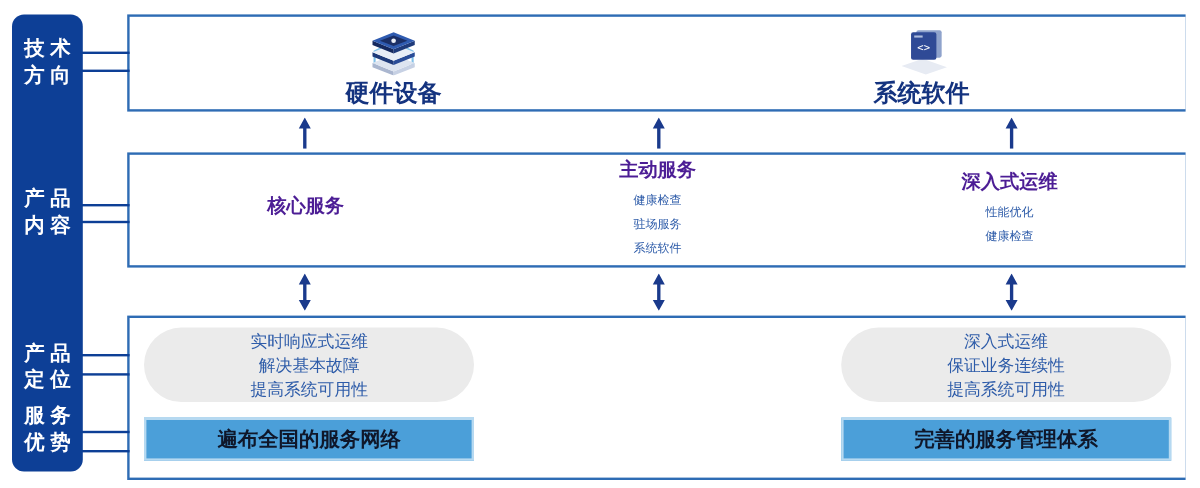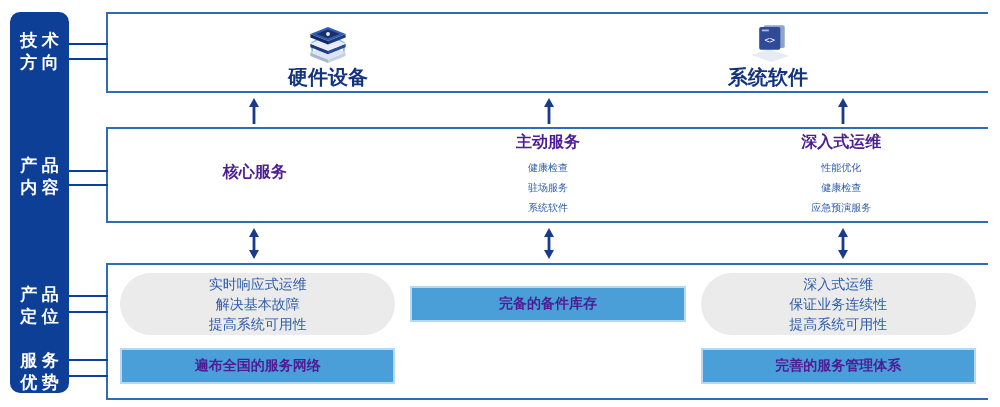--- a/index.html
+++ b/index.html
@@ -27,37 +27,37 @@
 
   .mid-col { flex:1; display:flex; flex-direction:column; align-items:center; justify-content:center; }
   .mid-title { font-size:16px; font-weight:bold; color:#4c1d95; margin-bottom:5px; }
   .mid-item { font-size:10px; color:#2e5ca9; line-height:20px; }
 
   .bottom-col { flex:1; display:flex; flex-direction:column; }
   .gray-panel { height:62px; background:#ebebeb; display:flex; align-items:center; justify-content:center;
                 text-align:center; font-size:14px; color:#2e5ca9; line-height:20px; white-space:pre-line;border-radius:31px; }
   .banner { margin-top:13px; height:36px; background:#4b9fd9; border:2px solid #b6d9f1;
             display:flex; align-items:center; justify-content:center;
-            color:#4c1d95; font-weight:bold; font-size:14px; }
+            color:#0f172a; font-weight:bold; font-size:17px; }
 
   .arrow { position:absolute; z-index:1; }
 </style>
 </head>
 <body>
 
 <div class="canvas">
 
   <div class="sidebar">
     <div class="side-label" style="top:18px">技 术
 方 向</div>
     <div class="side-label" style="top:143px">产 品
 内 容</div>
     <div class="side-label" style="top:272px">产 品
 定 位</div>
-    <div class="side-label" style="top:338px">服 务
+    <div class="side-label" style="top:324px">服 务
 优 势</div>
   </div>
 
   <div class="conn" style="top:43px"></div>
   <div class="conn" style="top:58px"></div>
   <div class="conn" style="top:170px"></div>
   <div class="conn" style="top:184px"></div>
   <div class="conn" style="top:295px"></div>
   <div class="conn" style="top:311px"></div>
   <div class="conn" style="top:359px"></div>
@@ -114,21 +114,20 @@
     <div class="mid-col">
       <div class="mid-title">主动服务</div>
       <div class="mid-item">健康检查</div>
       <div class="mid-item">驻场服务</div>
       <div class="mid-item">系统软件</div>
     </div>
     <div class="mid-col">
       <div class="mid-title">深入式运维</div>
       <div class="mid-item">性能优化</div>
       <div class="mid-item">健康检查</div>
-      <div class="mid-item">应急预演服务</div>
     </div>
   </div>
 
   <svg class="arrow" style="left:248px; top:228px" width="12" height="31" viewBox="0 0 12 31">
       <path d="M6 0 L11 9 L7.4 9 L7.4 22 L11 22 L6 31 L1 22 L4.6 22 L4.6 9 L1 9 Z" fill="#1a3a8c"></path>
     </svg>
   <svg class="arrow" style="left:543px; top:228px" width="12" height="31" viewBox="0 0 12 31">
       <path d="M6 0 L11 9 L7.4 9 L7.4 22 L11 22 L6 31 L1 22 L4.6 22 L4.6 9 L1 9 Z" fill="#1a3a8c"></path>
     </svg>
   <svg class="arrow" style="left:837px; top:228px" width="12" height="31" viewBox="0 0 12 31">
@@ -136,21 +135,20 @@
     </svg>
 
   <div class="box bottom-box">
     <div class="bottom-col">
       <div class="gray-panel">实时响应式运维
 解决基本故障
 提高系统可用性</div>
       <div class="banner">遍布全国的服务网络</div>
     </div>
     <div class="bottom-col">
-      <div class="banner">完备的备件库存</div>
     </div>
     <div class="bottom-col">
       <div class="gray-panel">深入式运维
 保证业务连续性
 提高系统可用性</div>
       <div class="banner">完善的服务管理体系</div>
     </div>
   </div>
 
 </div>

